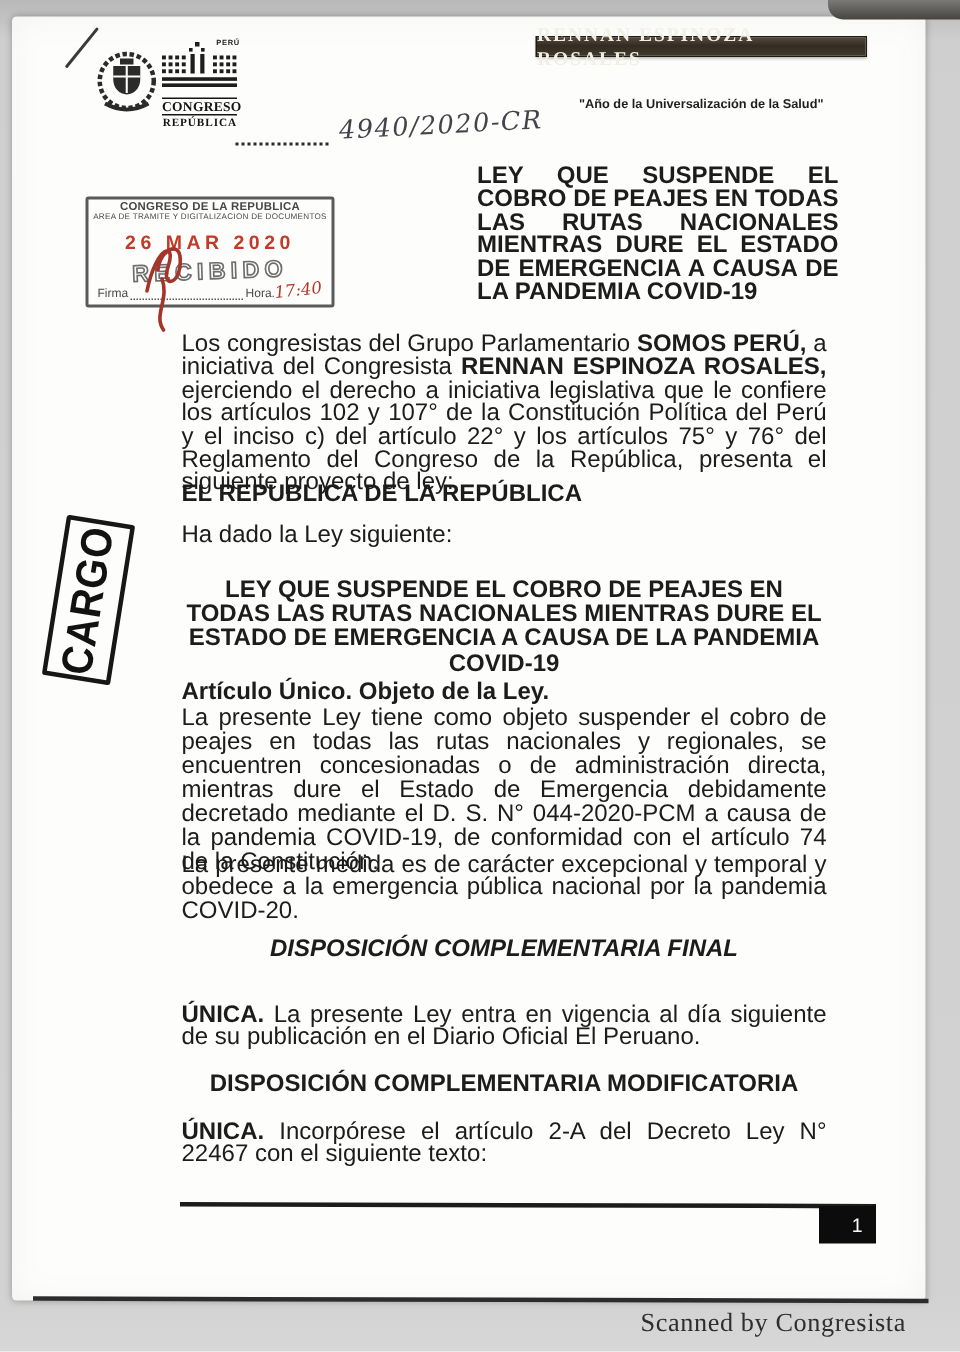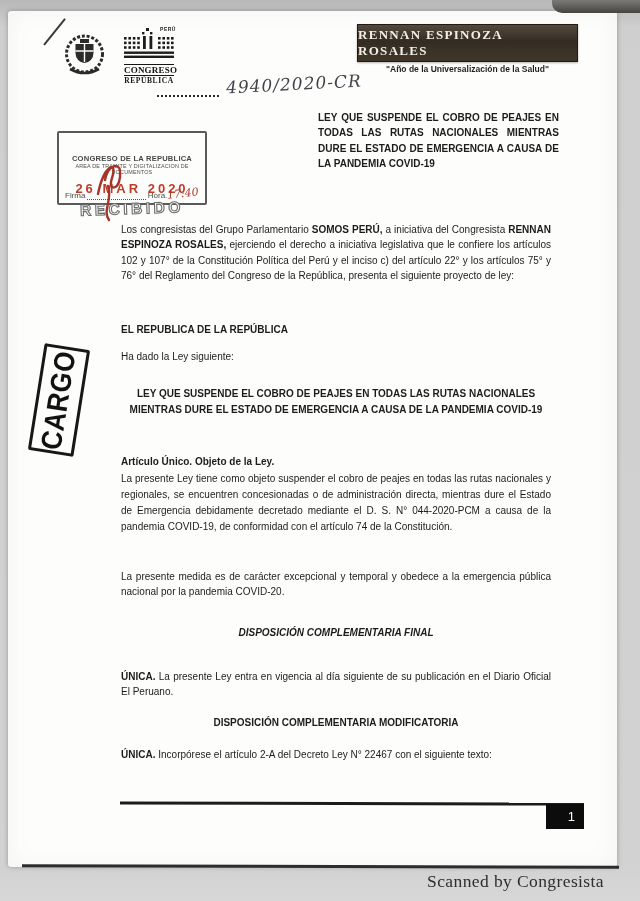--- a/index.html
+++ b/index.html
@@ -11,47 +11,47 @@
   .page{
     position:absolute;left:8px;top:11px;width:609px;height:856px;
     background:#fdfdfc;border-radius:3px;
     box-shadow:0 0 5px rgba(0,0,0,.28), inset 0 0 22px rgba(120,110,95,.07);
   }
   .abs{position:absolute;}
   
   .corner-object{left:552px;top:0;width:88px;height:13px;background:linear-gradient(180deg,#7a7a78,#46443f);border-radius:0 0 0 10px;}
   .pen-slash{left:44px;top:44px;width:34px;height:2.4px;background:#3a3a3a;transform:rotate(-51deg);transform-origin:0 50%;border-radius:2px;}
   .coat{left:62px;top:32px;width:45px;height:50px;}
-  .congreso-logo{left:124px;top:27px;width:50px;height:58px;text-align:center;}
+  .congreso-logo{left:108px;top:27px;width:50px;height:58px;text-align:right;}
   .congreso-logo .peru-tag{position:absolute;top:-1px;right:-2px;font-size:5px;font-weight:bold;letter-spacing:.5px;color:#222;}
   .congreso-word1{font-family:"Liberation Serif",serif;font-weight:bold;font-size:9px;letter-spacing:.2px;color:#151515;border-top:1.5px solid #151515;margin-top:1px;}
   .congreso-word2{font-family:"Liberation Serif",serif;font-weight:bold;font-size:7.5px;letter-spacing:.6px;color:#151515;border-top:1.5px solid #151515;}
   .banner{
-    left:357px;top:24px;width:221px;height:38px;
+    left:357px;top:24px;width:221px;height:14px;
     background:linear-gradient(180deg,#55493c 0%,#342c23 45%,#403729 100%);
     border:1px solid #201b14;box-shadow:0 1px 2px rgba(0,0,0,.3);
     display:flex;align-items:center;justify-content:flex-end;padding-right:9px;box-sizing:border-box;
   }
   .banner span{font-family:"Liberation Serif",serif;font-weight:bold;font-size:13px;letter-spacing:1.3px;color:#f3efe6;}
   .motto{left:357px;top:64px;width:221px;text-align:center;font-size:8.5px;font-weight:bold;color:#1f1f1f;}
   .proyecto-line{left:157px;top:82px;font-size:15.5px;font-weight:bold;letter-spacing:-.3px;color:#131313;white-space:nowrap;}
   .leader-dots{display:inline-block;width:62px;height:13px;border-bottom:2.2px dotted #2a2a2a;}
   .hand-number{
     left:226px;top:74px;font-family:"DejaVu Serif",serif;font-style:italic;font-size:17px;
     color:#43434b;transform:rotate(-3deg);letter-spacing:1px;white-space:nowrap;
   }
   
   .title-block{
     left:318px;top:110px;width:241px;font-size:12.4px;font-weight:bold;line-height:15.8px;
     text-align:justify;color:#161616;
   }
   
   .stamp{
-    left:57px;top:131px;width:150px;height:74px;border:2px solid #5a5a5a;border-radius:2px;
-    box-sizing:border-box;text-align:center;padding-top:21px;
+    left:57px;top:131px;width:166px;height:74px;border:2px solid #5a5a5a;border-radius:2px;
+    box-sizing:border-box;text-align:center;padding-top:0;
   }
   .stamp .l1{font-size:7.6px;font-weight:bold;color:#474747;letter-spacing:.2px;}
   .stamp .l2{font-size:5.4px;color:#4d4d4d;letter-spacing:.2px;}
   .stamp .date{font-size:13px;font-weight:bold;color:#c23a28;letter-spacing:3px;margin-top:6px;}
   .stamp .recibido{
     margin-top:4px;font-size:15.5px;font-weight:bold;letter-spacing:3.5px;
     color:#fdfdfc;-webkit-text-stroke:1.1px #6d6d6d;transform:rotate(-2deg);
   }
   @supports not (-webkit-text-stroke:1px black){.stamp .recibido{color:#8a8a8a;}}
   .stamp .firma-row{
@@ -61,21 +61,21 @@
   .stamp-dots{display:inline-block;height:8px;border-bottom:1.4px dotted #555;flex:1;margin:0 2px;}
   .hora-hand{font-family:"DejaVu Serif",serif;font-style:italic;font-size:11px;color:#b0392c;transform:rotate(-6deg);}
   .signature{left:92px;top:156px;width:44px;height:68px;pointer-events:none;}
   
   .cargo-box{
     left:36px;top:346px;width:40px;height:102px;border:3.2px solid #171717;border-radius:2px;
     transform:rotate(9deg);display:flex;align-items:center;justify-content:center;background:transparent;
   }
   .cargo-text{transform:rotate(-90deg) scaleY(1.12);font-size:26px;font-weight:bold;color:#121212;white-space:nowrap;letter-spacing:.5px;}
   
-  .doc{color:#1c1c1c;font-size:10px;line-height:15.4px;}
+  .doc{color:#1c1c1c;font-size:16px;line-height:15.4px;}
   .just{text-align:justify;}
   .center{text-align:center;}
   .b{font-weight:bold;}
   .col{left:121px;width:430px;}
   
   .footer-line{left:120px;top:802px;width:464px;height:2.6px;background:#1c1c1c;transform:rotate(.15deg);}
   .pagenum-box{
     left:546px;top:804px;width:38px;height:25px;background:#0c0c0c;color:#fafafa;
     display:flex;align-items:center;justify-content:flex-end;padding-right:9px;box-sizing:border-box;
     font-size:13px;

